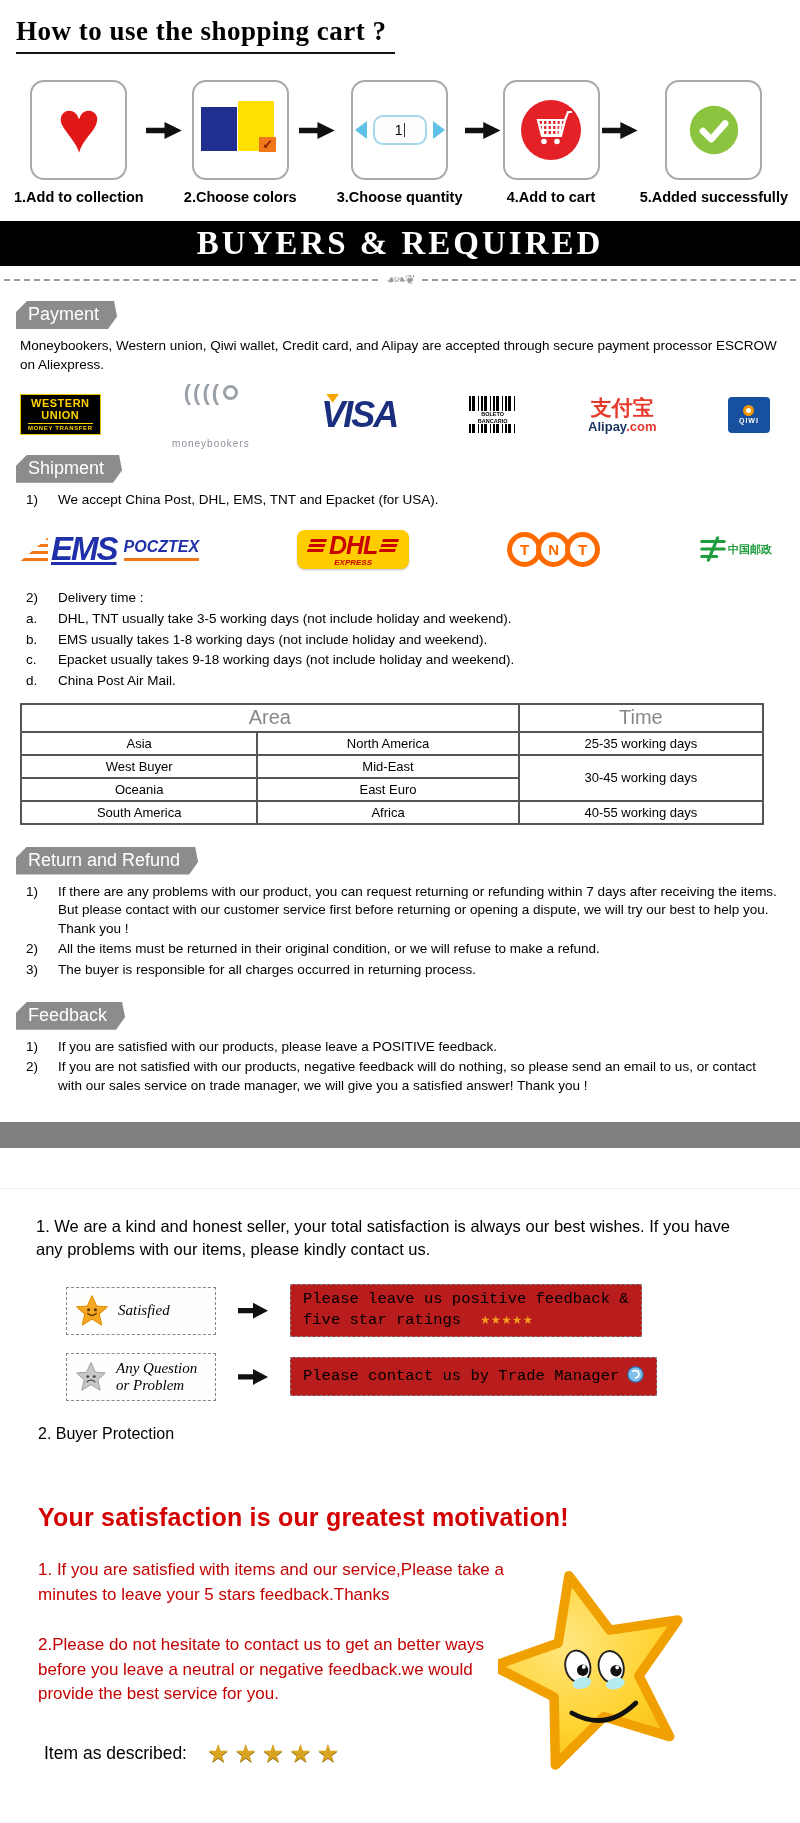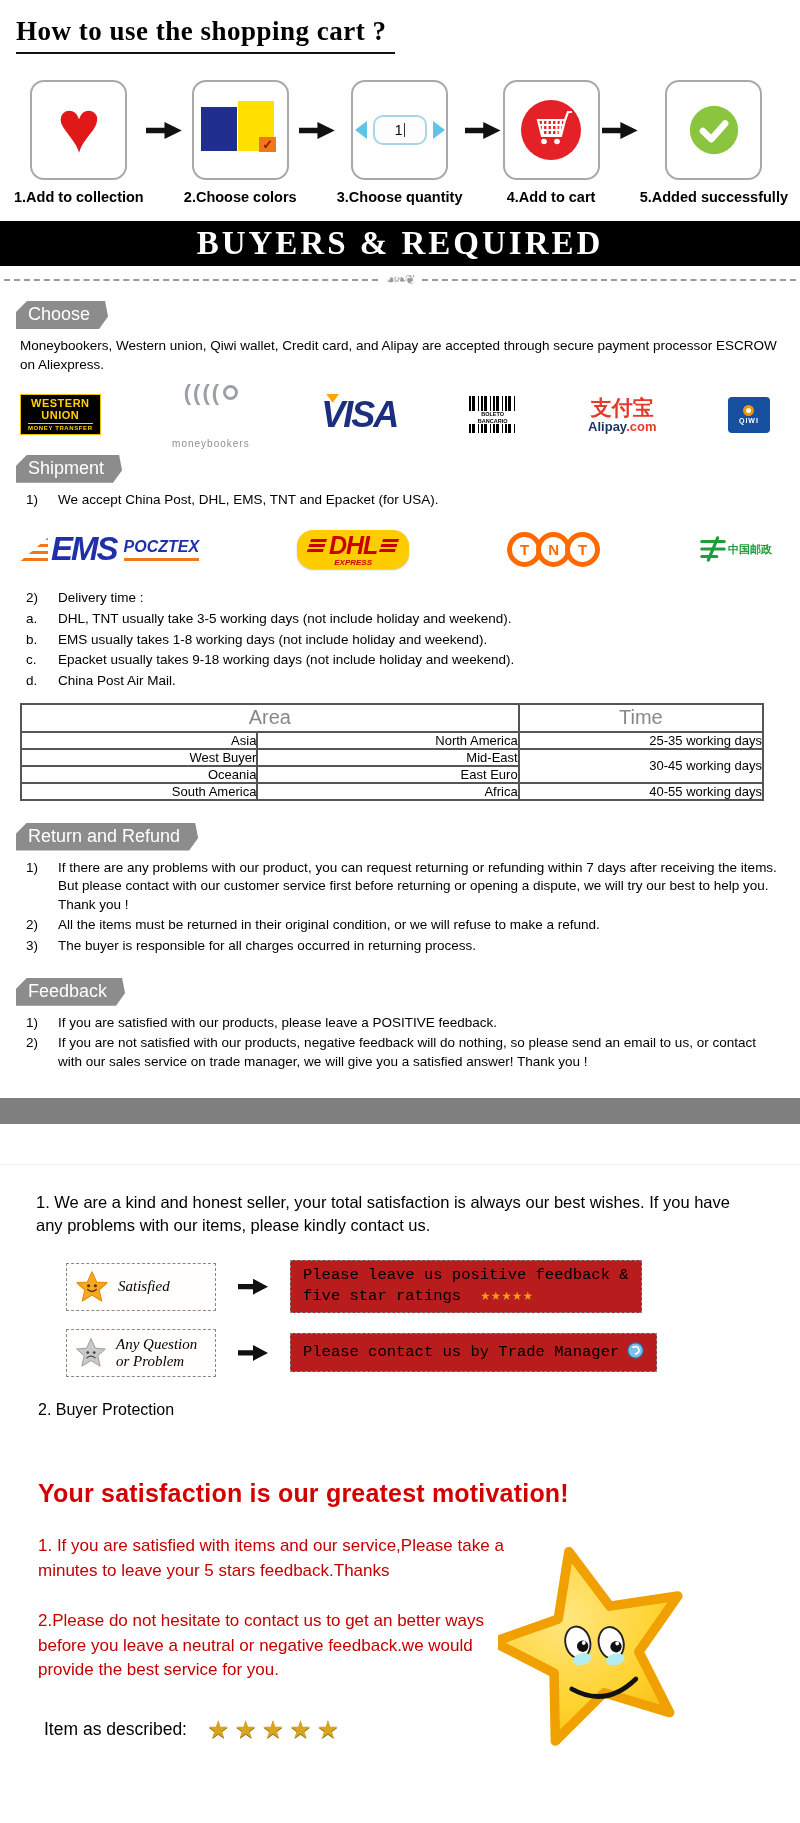--- a/index.html
+++ b/index.html
@@ -86,23 +86,23 @@
   .alipay-en{ font-size:13px; font-weight:700; }
   .en-name{ color:#17335e; } .en-tld{ color:#e6392b; }
   .qiwi{ background:#17509e; border-radius:4px; width:42px; height:36px; display:flex; flex-direction:column; align-items:center; justify-content:center; gap:1px; }
   .qiwi-ring{ width:11px; height:11px; border:3px solid #f29400; border-radius:50%; background:#fff; }
   .qiwi-text{ color:#fff; font-size:7px; font-weight:700; letter-spacing:1px; }
 
   
   .ship-logos{ display:flex; align-items:center; justify-content:space-between; margin:12px 28px 0 20px; height:56px; }
   .ems{ display:flex; align-items:center; }
   .ems-stripes{ width:28px; height:24px; margin-right:3px; background:repeating-linear-gradient(0deg,#f07818 0 3px,transparent 3px 7px); clip-path:polygon(100% 0,100% 100%,0 100%); }
-  .ems-text{ font-size:33px; font-weight:900; font-style:italic; color:#2030a8; letter-spacing:-2px; }
+  .ems-text{ font-size:33px; font-weight:900; font-style:italic; color:#2030a8; letter-spacing:-2px;text-decoration:underline; }
   .ems-sub{ font-size:16px; font-weight:800; font-style:italic; color:#2030a8; margin-left:7px; padding-bottom:2px; border-bottom:3px solid #f07818; }
-  .dhl{ background:#ffcc00; border-radius:16px; padding:3px 12px 2px; text-align:center; box-shadow:0 1px 2px rgba(0,0,0,.25); }
+  .dhl{ background:#ffcc00; border-radius:8px; padding:3px 12px 2px; text-align:center; box-shadow:0 1px 2px rgba(0,0,0,.25); }
   .dhl-main{ display:flex; align-items:center; gap:4px; }
   .dhl-bar{ width:16px; height:13px; background:repeating-linear-gradient(0deg,#c80000 0 3px,transparent 3px 5px); transform:skewX(-18deg); }
   .dhl-text{ color:#c80000; font-size:25px; font-weight:900; font-style:italic; letter-spacing:-1px; line-height:1; }
   .dhl-sub{ color:#c80000; font-size:8px; font-weight:700; font-style:italic; }
   .tnt{ display:flex; align-items:center; }
   .tnt-c{
     width:35px; height:35px; border:5px solid #ff6a00; border-radius:50%; background:#fff;
     color:#ff6a00; font-weight:900; font-size:15px; font-style:normal;
     display:flex; align-items:center; justify-content:center; margin-left:-6px;
   }
@@ -113,21 +113,21 @@
   
   .list{ margin-top:8px; }
   .li{ display:flex; margin:0 18px 2px 26px; font-size:13.5px; line-height:1.38; }
   .li .marker{ width:32px; flex:none; }
   .li .li-text{ flex:1; }
 
   
   .ship-table{ border-collapse:collapse; margin:12px 0 0 20px; width:744px; }
   .ship-table th, .ship-table td{ border:2px solid #555; }
   .ship-table th{ font-weight:400; color:#888; font-size:20px; height:28px; }
-  .ship-table td{ font-size:13px; text-align:right; height:17px; }
+  .ship-table td{ font-size:13px; text-align:center; height:23px; }
 
   
   .gray-bar{ margin-top:26px; height:26px; background:#7f7f7f; }
 
   
   .satisfaction{ margin-top:40px; border-top:1px solid #f2f2f2; padding-top:26px; }
   .sat-intro{ margin:0 70px 0 36px; font-size:16.5px; line-height:1.45; }
   .sat-row{ display:flex; align-items:center; margin:22px 0 0 66px; }
   .sat-row.second{ margin-top:16px; }
   .sat-left{
@@ -240,21 +240,21 @@
 <div class="banner">
   <span>BUYERS &amp; REQUIRED</span>
 </div>
 <div class="divider">
   <span class="dline"></span>
   <span class="ornament">☙❧❦</span>
   <span class="dline"></span>
 </div>
 
 
-<div class="tag">Choose</div>
+<div class="tag">Payment</div>
 <p class="para">Moneybookers, Western union, Qiwi wallet, Credit card, and Alipay are accepted through secure payment processor ESCROW on Aliexpress.</p>
 
 <div class="pay-logos">
   <div class="wu">
     <div class="wu-top">
       <span>WESTERN</span>
       <span>UNION</span>
     </div>
     <div class="wu-bottom">MONEY TRANSFER</div>
   </div>

